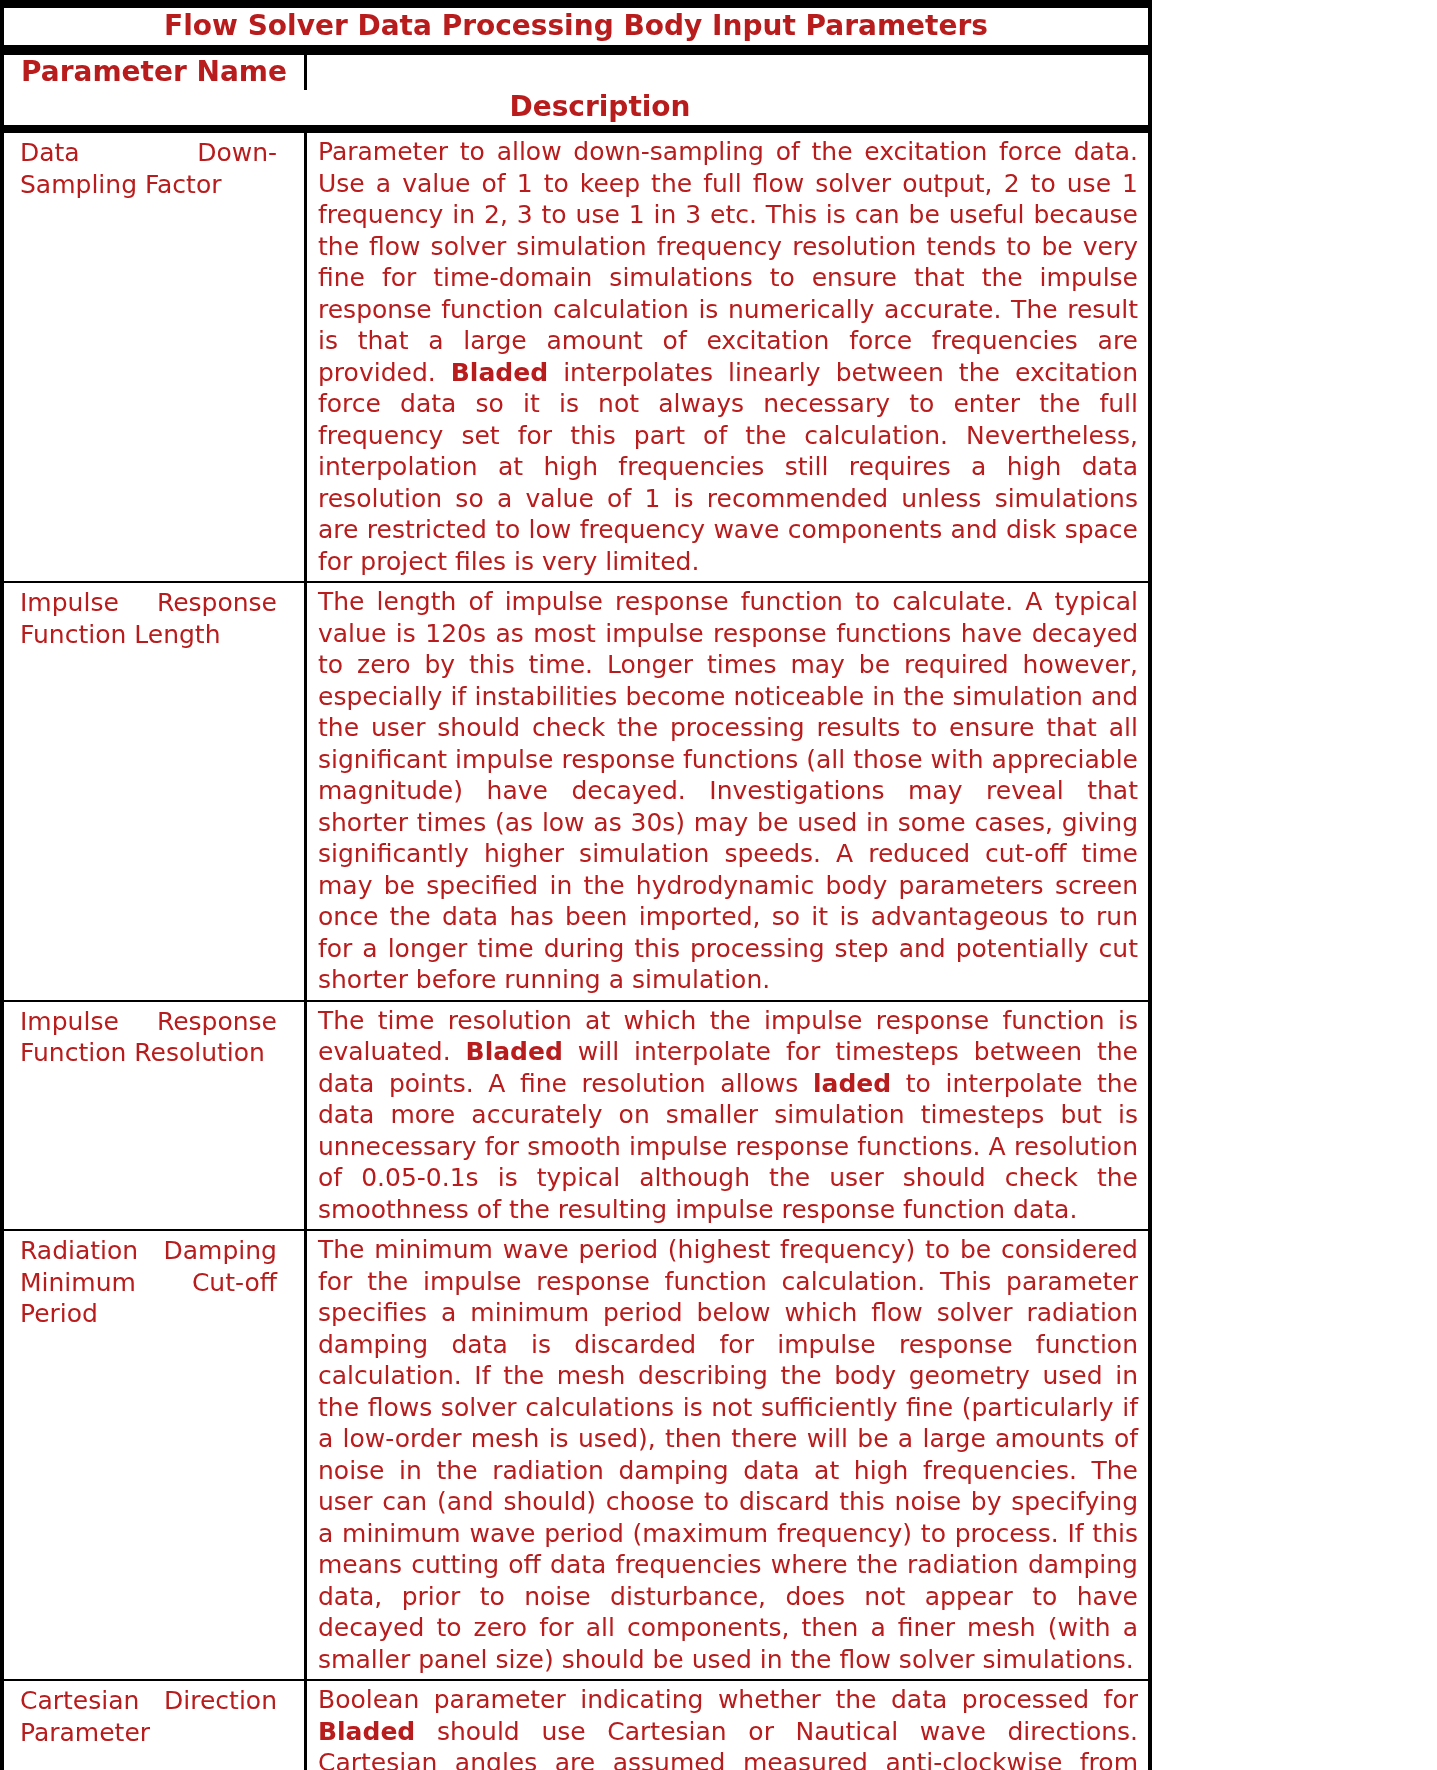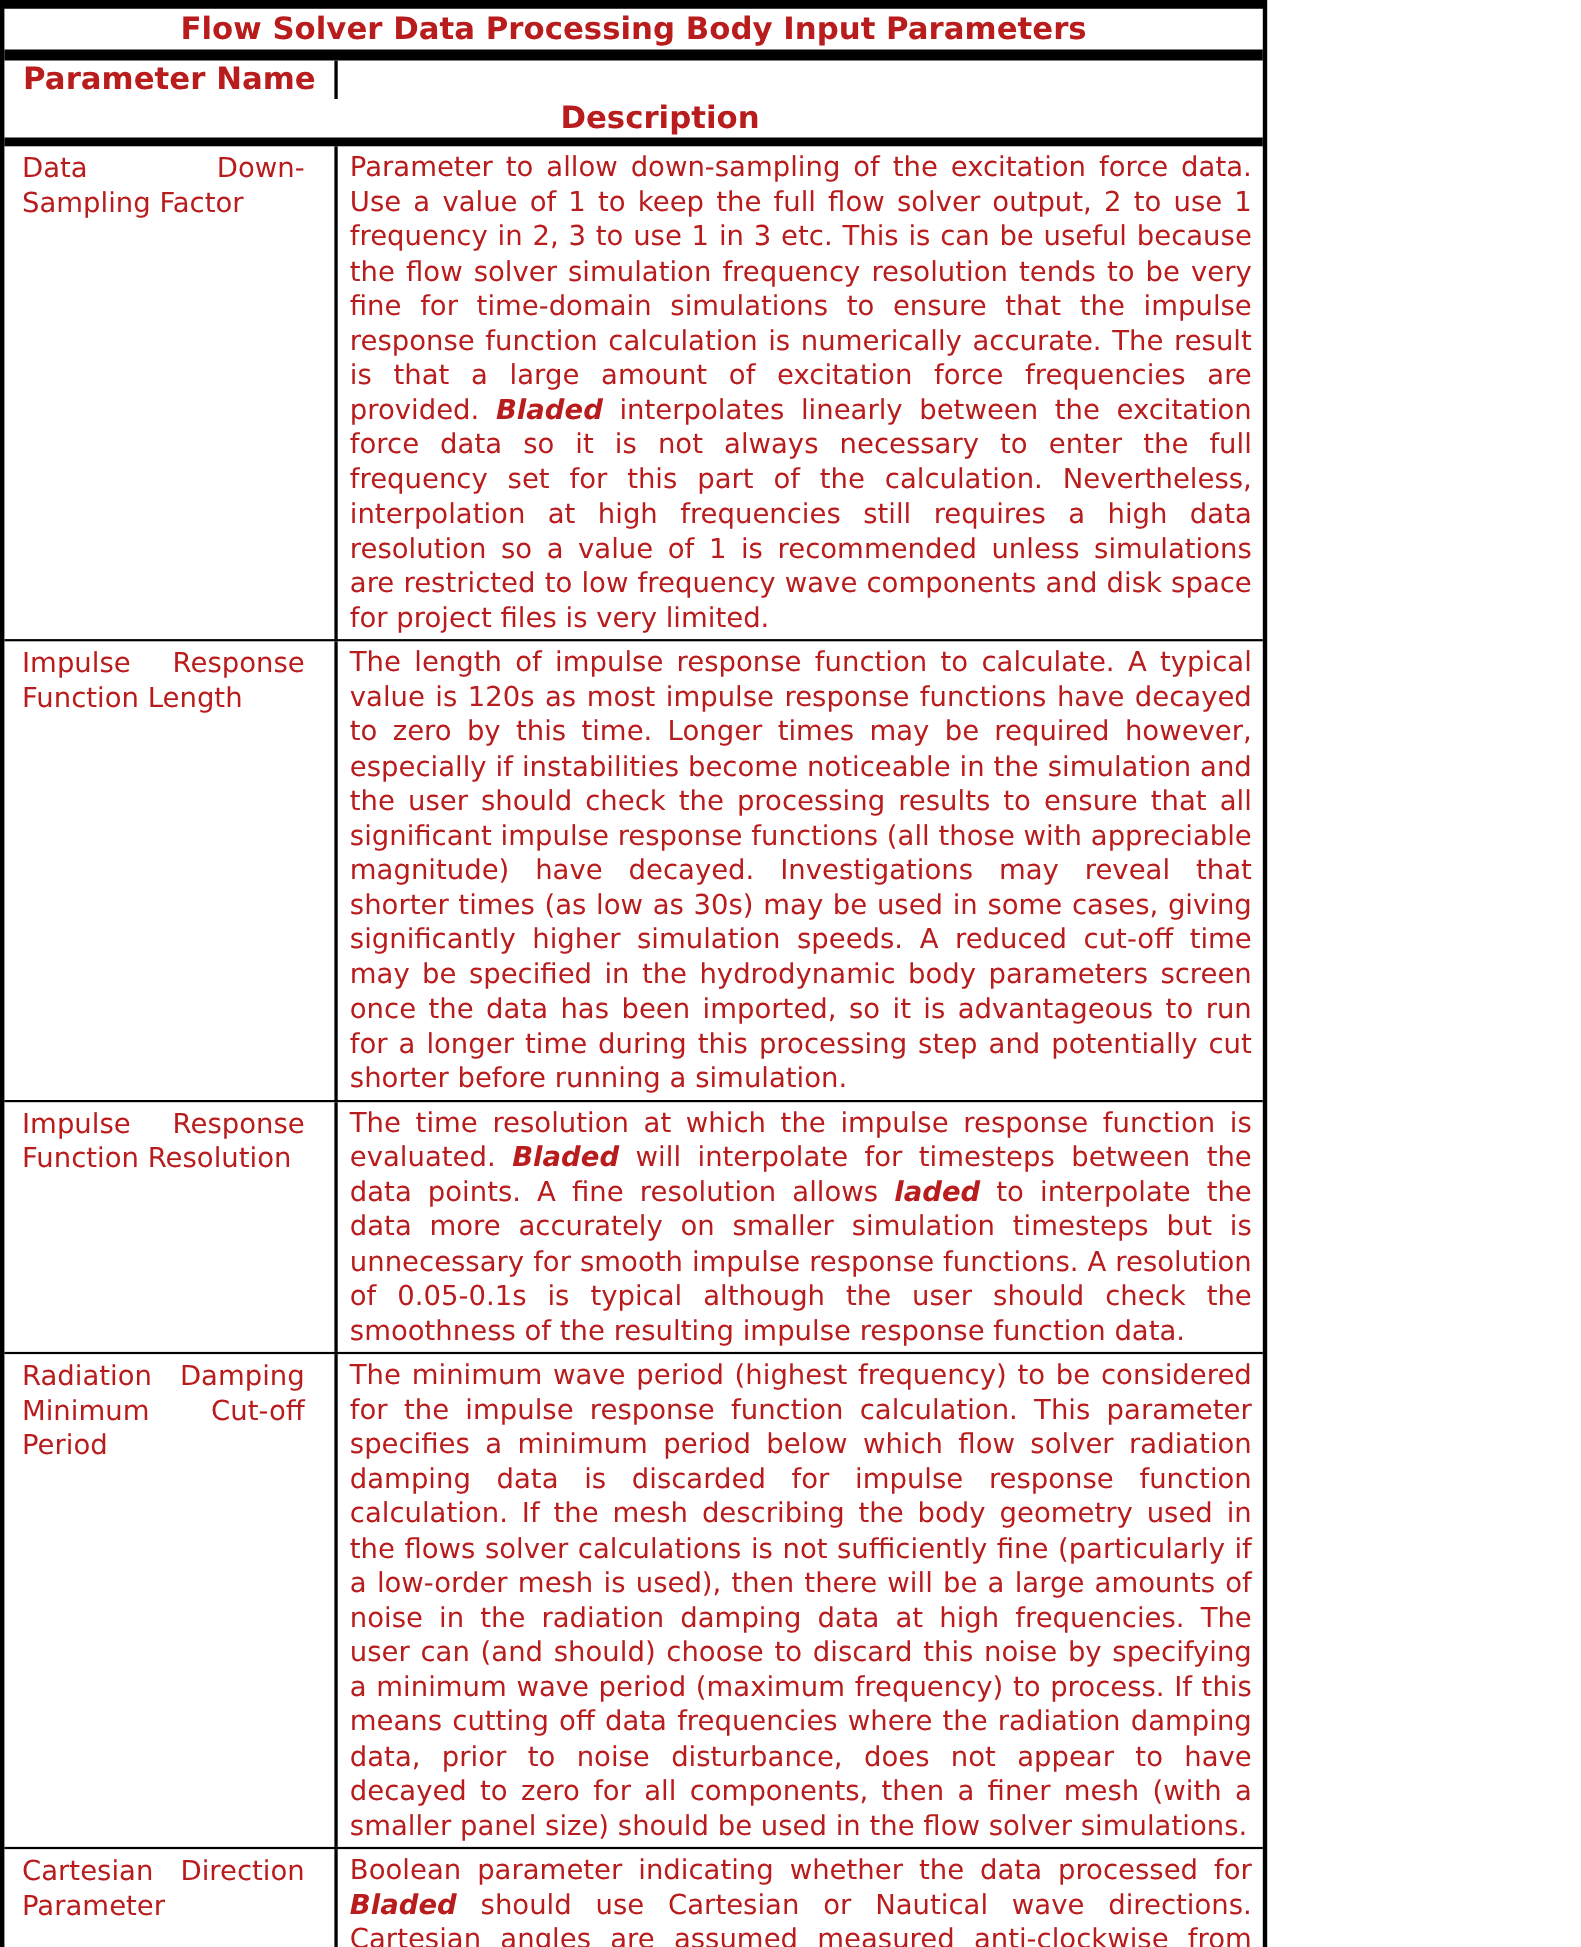--- a/index.html
+++ b/index.html
@@ -46,21 +46,21 @@
     display: flex;
     align-items: flex-start;
     padding: 4px 27px 4px 16px;
   }
   .param-text { display: block; width: 100%; text-align: justify; }
   .cell.desc {
     flex: 1;
     padding: 3px 10px 4px 11px;
     text-align: justify;
   }
-  .bi { font-weight: 700; font-style: italic; }
+  .bi { font-weight: 700; }
 </style>
 </head>
 <body>
 
 <div class="doc">
   <div class="title-cell">Flow Solver Data Processing Body Input Parameters</div>
   <div class="header-row">
     <div class="header-cell param">Parameter Name</div>
     <div class="header-cell desc">Description</div>
   </div>

